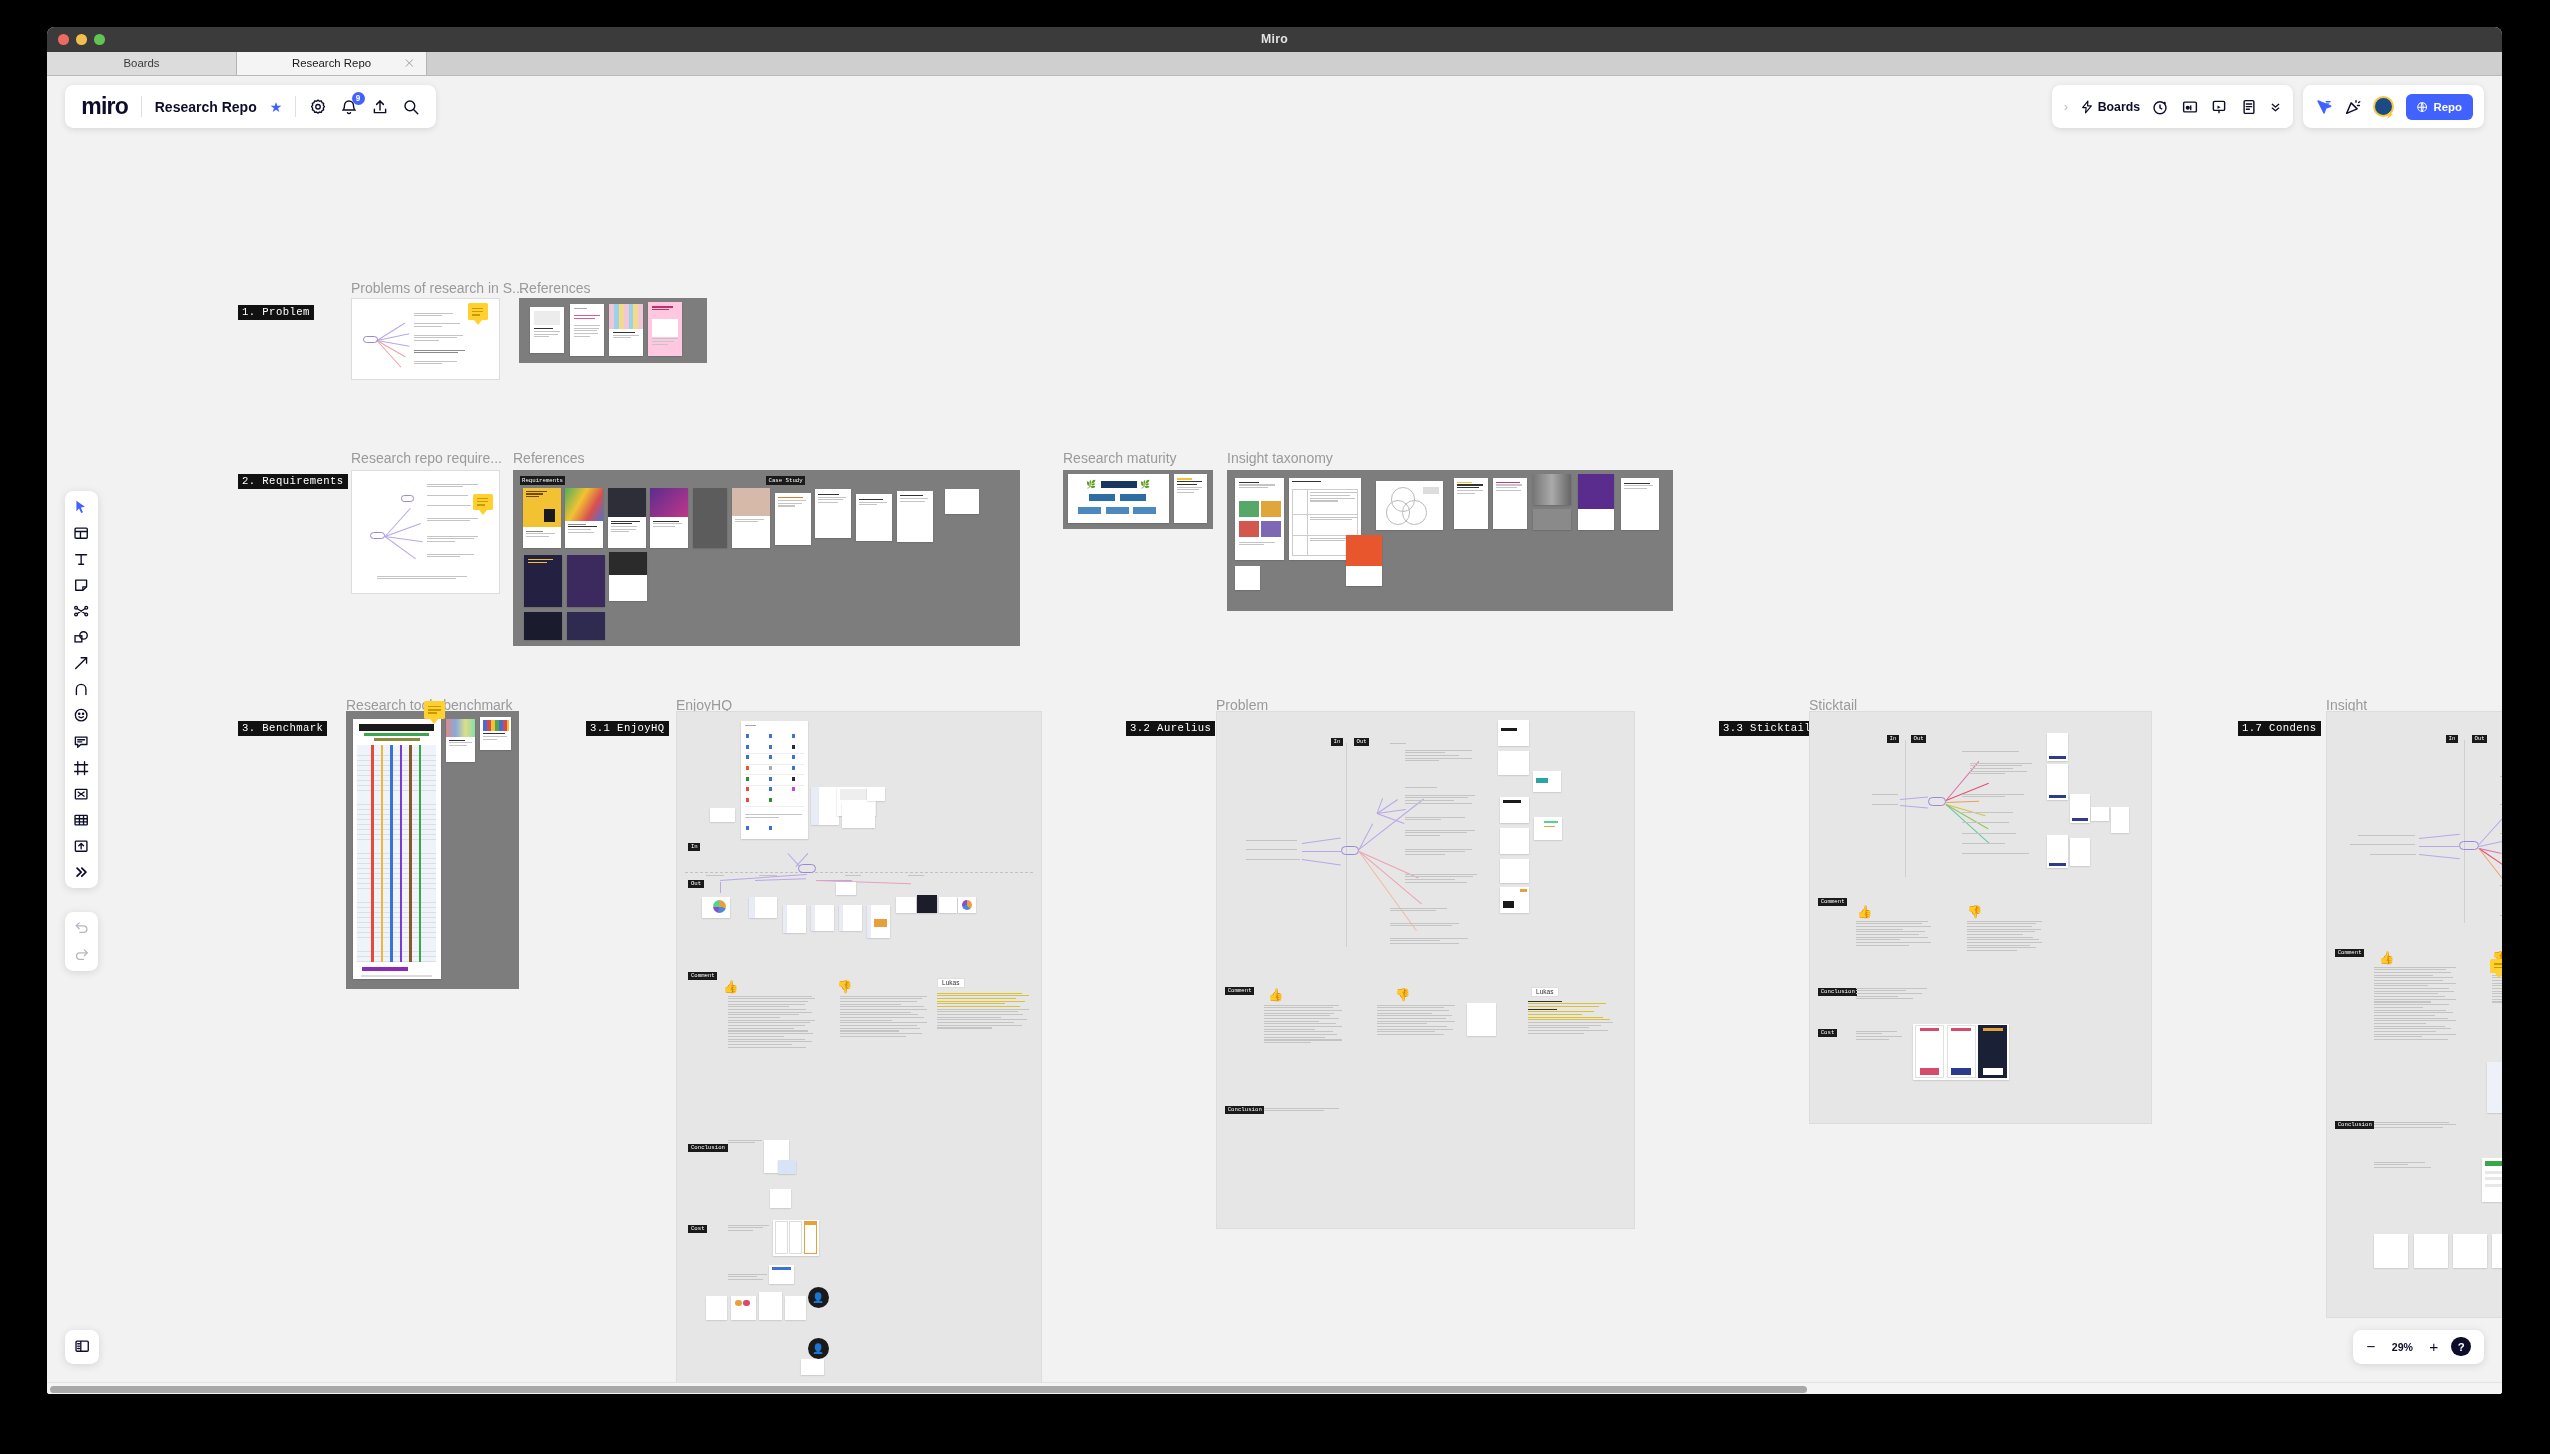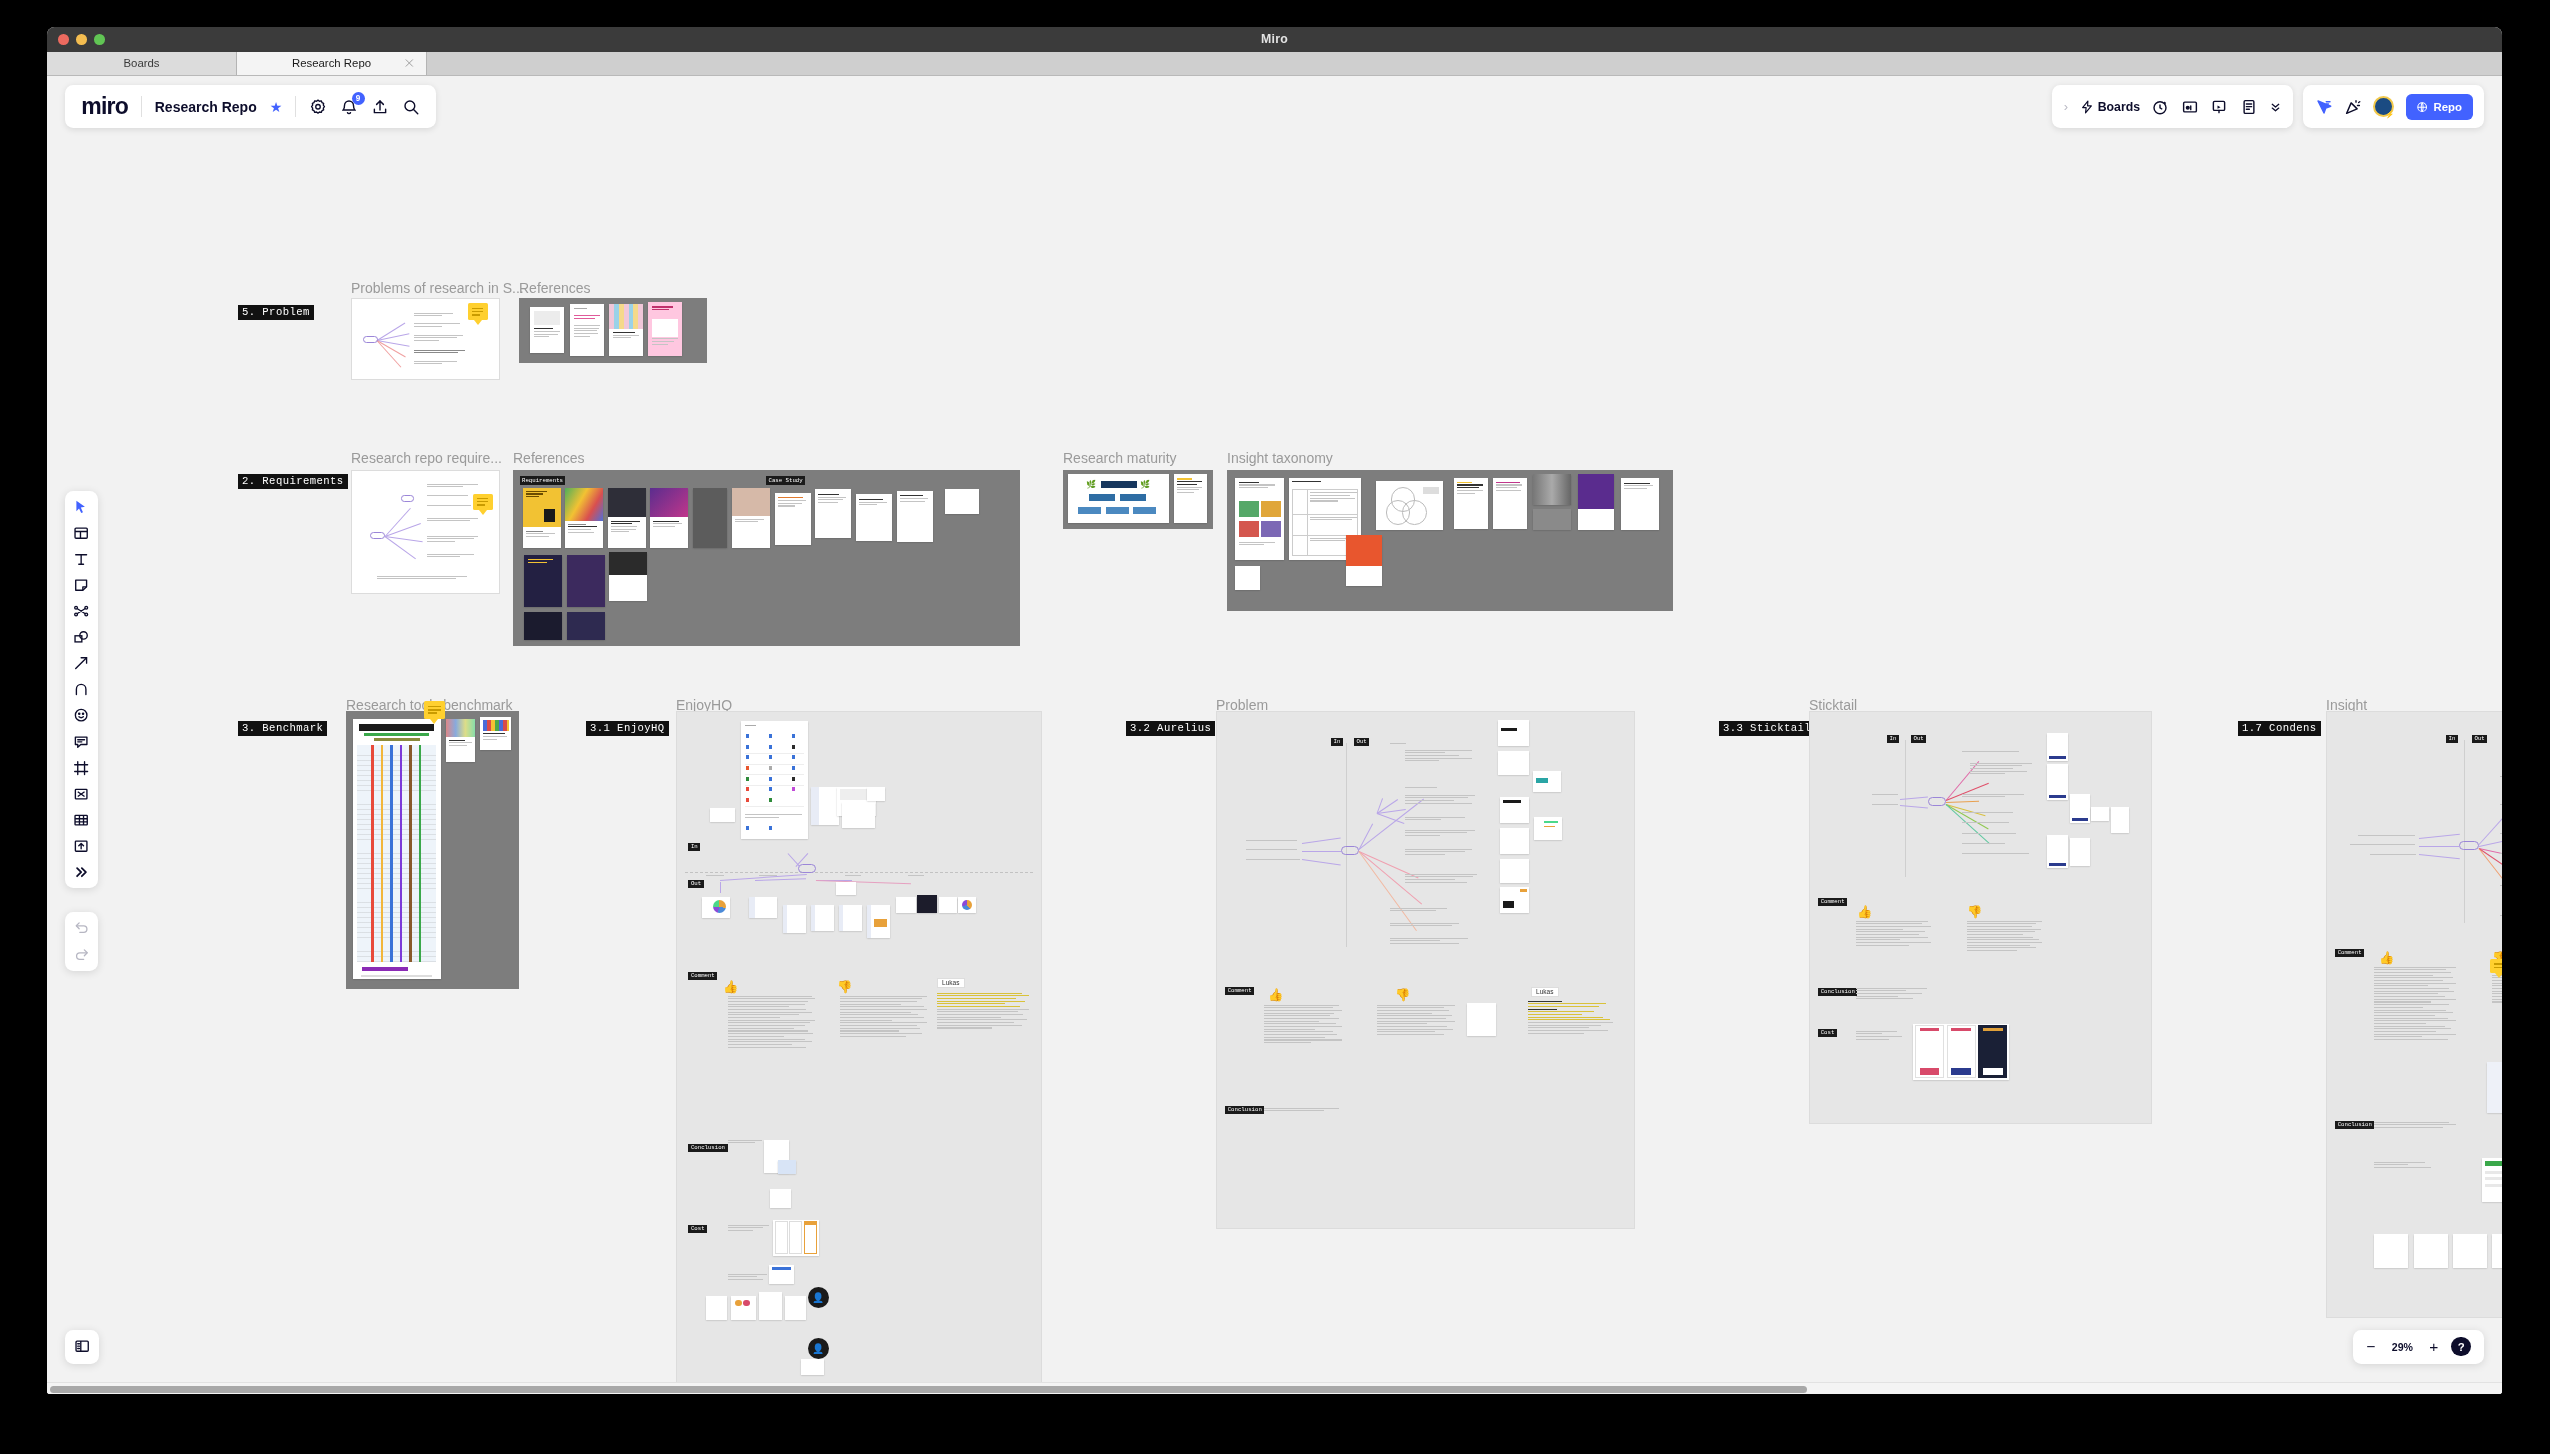--- a/index.html
+++ b/index.html
@@ -202,21 +202,21 @@
           </svg>
       </span>
     </div>
     <div class="tabbar-rest"></div>
   </div>
 
   <div class="app">
 
     <div class="canvas">
 
-      <div class="sect-tag" style="left:191px;top:229px">5. Problem</div>
+      <div class="sect-tag" style="left:191px;top:229px">1. Problem</div>
       <div class="sect-tag" style="left:191px;top:398px">2. Requirements</div>
       <div class="sect-tag" style="left:191px;top:645px">3. Benchmark</div>
       <div class="sect-tag" style="left:539px;top:645px">3.1 EnjoyHQ</div>
       <div class="sect-tag" style="left:1079px;top:645px">3.2 Aurelius</div>
       <div class="sect-tag" style="left:1672px;top:645px">3.3 Sticktail</div>
       <div class="sect-tag" style="left:2191px;top:645px">1.7 Condens</div>
 
       <div class="frame-label" style="left:304px;top:204px">Problems of research in S...</div>
       <div class="frame-label" style="left:472px;top:204px">References</div>
       <div class="frame-label" style="left:304px;top:374px">Research repo require...</div>

